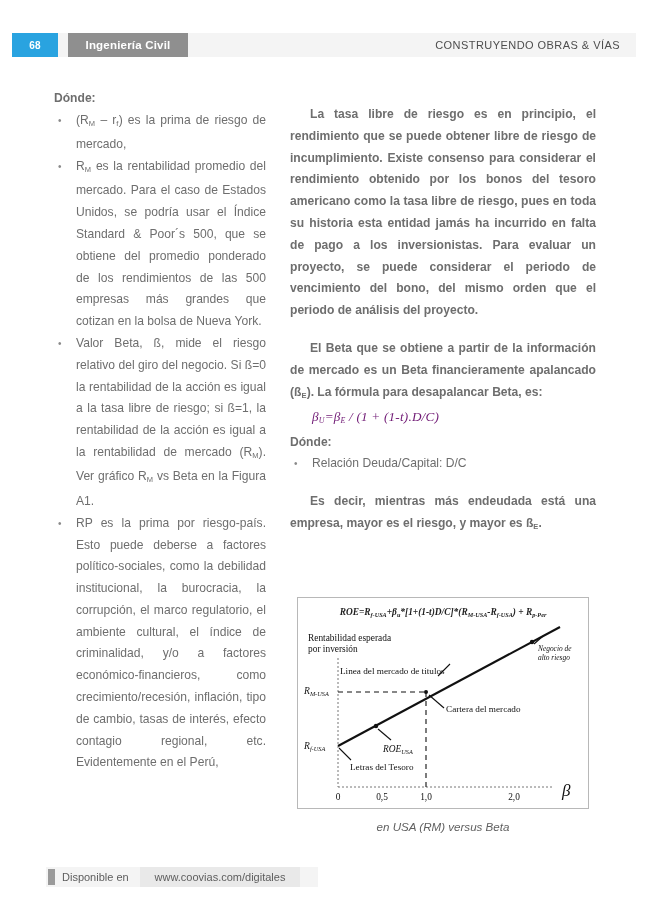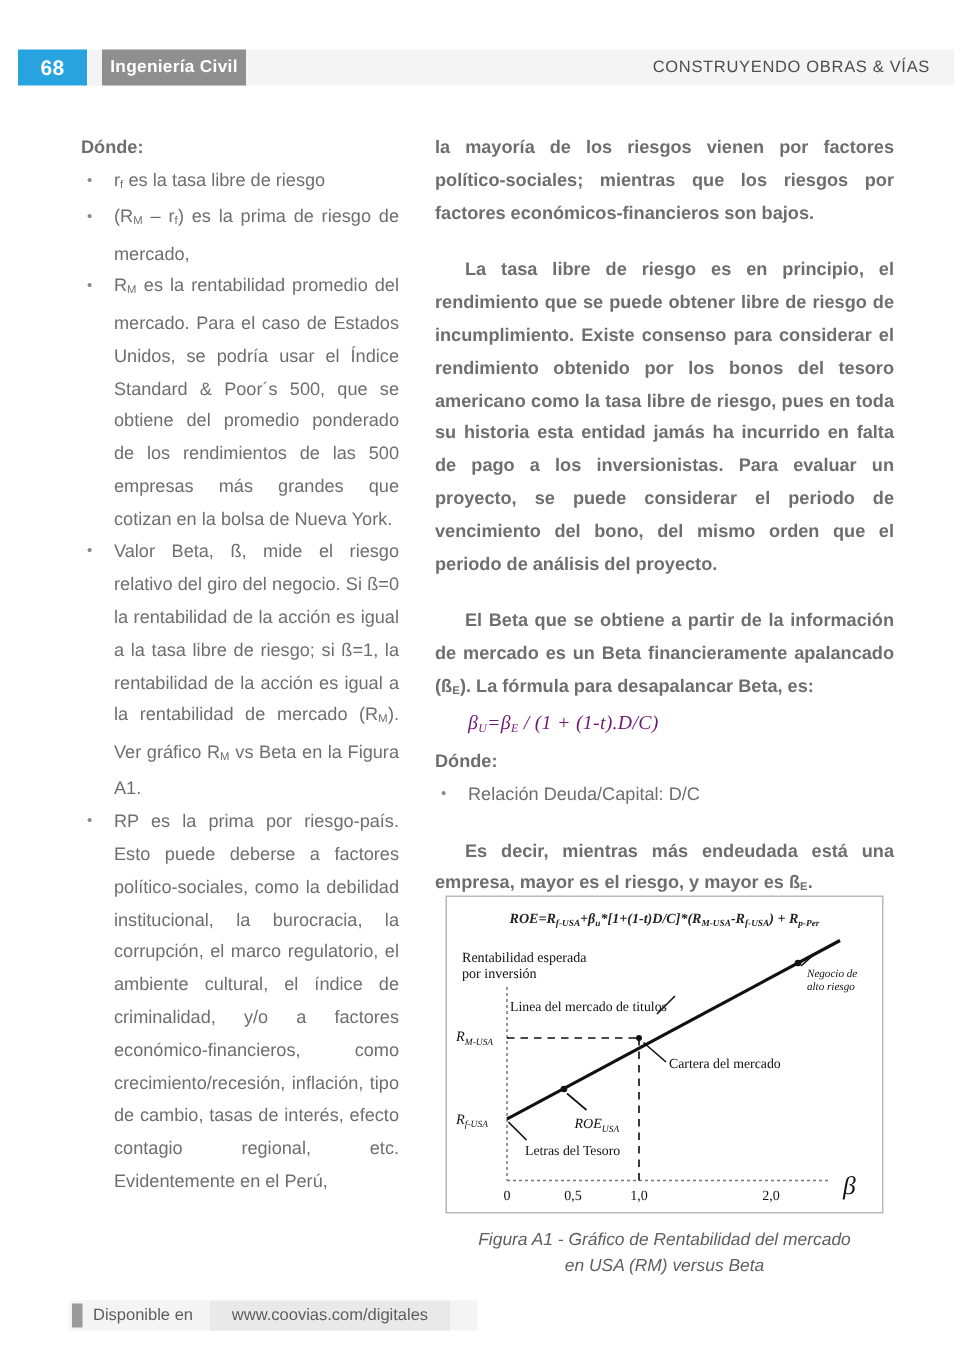--- a/index.html
+++ b/index.html
@@ -33,32 +33,32 @@
     background: #f4f4f4;
   }
   .page-number {
     position: absolute;
     left: 12px;
     top: 0;
     width: 46px;
     height: 24px;
     background: #29a3e0;
     color: #ffffff;
-    font-size: 14px;
+    font-size: 10px;
     font-weight: bold;
     letter-spacing: .2px;
     display: flex;
     align-items: center;
     justify-content: center;
   }
   .section-tag {
     position: absolute;
     left: 68px;
     top: 0;
-    width: 96px;
+    width: 120px;
     height: 24px;
     background: #8f8f8f;
     color: #ffffff;
     font-size: 11.5px;
     font-weight: bold;
     display: flex;
     align-items: center;
     justify-content: center;
     letter-spacing: .2px;
   }
@@ -214,40 +214,36 @@
   <div class="header-strip"></div>
   <div class="page-number">68</div>
   <div class="section-tag">Ingeniería Civil</div>
   <div class="header-title">CONSTRUYENDO OBRAS &amp; VÍAS</div>
 </div>
 
 <div class="col col-left">
   <p class="para plain">Dónde:</p>
 
   <ul class="bullets">
-    <li>
-      <span>r</span><sub>f</sub><span> es la tasa libre de riesgo</span>
-    </li>
     <li>
       <span>(R</span><sub>M</sub><span> – r</span><sub>f</sub><span>) es la prima de riesgo de mercado,</span>
     </li>
     <li>
       <span>R</span><sub>M</sub><span> es la rentabilidad promedio del mercado. Para el caso de Estados Unidos, se podría usar el Índice Standard &amp; Poor´s 500, que se obtiene del promedio ponderado de los rendimientos de las 500 empresas más grandes que cotizan en la bolsa de Nueva York.</span>
     </li>
     <li>
       <span>Valor Beta, ß, mide el riesgo relativo del giro del negocio. Si ß=0 la rentabilidad de la acción es igual a la tasa libre de riesgo; si ß=1, la rentabilidad de la acción es igual a la rentabilidad de mercado (R</span><sub>M</sub><span>). Ver gráfico R</span><sub>M</sub><span> vs Beta en la Figura A1.</span>
     </li>
     <li>
       <span>RP es la prima por riesgo-país. Esto puede deberse a factores político-sociales, como la debilidad institucional, la burocracia, la corrupción, el marco regulatorio, el ambiente cultural, el índice de criminalidad, y/o a factores económico-financieros, como crecimiento/recesión, inflación, tipo de cambio, tasas de interés, efecto contagio regional, etc. Evidentemente en el Perú,</span>
     </li>
   </ul>
 </div>
 
 <div class="col col-right">
-  <p class="para">la mayoría de los riesgos vienen por factores político-sociales; mientras que los riesgos por factores económicos-financieros son bajos.</p>
   <p class="para indent">La tasa libre de riesgo es en principio, el rendimiento que se puede obtener libre de riesgo de incumplimiento. Existe consenso para considerar el rendimiento obtenido por los bonos del tesoro americano como la tasa libre de riesgo, pues en toda su historia esta entidad jamás ha incurrido en falta de pago a los inversionistas. Para evaluar un proyecto, se puede considerar el periodo de vencimiento del bono, del mismo orden que el periodo de análisis del proyecto.</p>
   <p class="para indent">
     <span>El Beta que se obtiene a partir de la información de mercado es un Beta financieramente apalancado (ß</span><sub>E</sub><span>). La fórmula para desapalancar Beta, es:</span>
   </p>
   <p class="formula">
     <span>β</span><sub>U</sub><span>=</span><span>β</span><sub>E</sub><span> / (1 + (1-t).D/C)</span>
   </p>
   <p class="para plain">Dónde:</p>
   <ul class="bullets">
     <li class="noj">Relación Deuda/Capital: D/C</li>
@@ -308,21 +304,20 @@
     <text x="40" y="202" text-anchor="middle" font-family="Liberation Serif, serif" font-size="9.4" fill="#111">0</text>
     <text x="84" y="202" text-anchor="middle" font-family="Liberation Serif, serif" font-size="9.4" fill="#111">0,5</text>
     <text x="128" y="202" text-anchor="middle" font-family="Liberation Serif, serif" font-size="9.4" fill="#111">1,0</text>
     <text x="216" y="202" text-anchor="middle" font-family="Liberation Serif, serif" font-size="9.4" fill="#111">2,0</text>
 
     <text x="264" y="198" font-family="Liberation Serif, serif" font-style="italic" font-size="17" fill="#111">β</text>
   </svg>
 </div>
 
 <div class="figure-caption">
-  <div>Figura A1 - Gráfico de Rentabilidad del mercado</div>
   <div>en USA (RM) versus Beta</div>
 </div>
 
 <div class="footer">
   <div class="footer-strip"></div>
   <div class="footer-mark"></div>
   <div class="footer-label">Disponible en</div>
   <div class="footer-url">www.coovias.com/digitales</div>
 </div>
 

